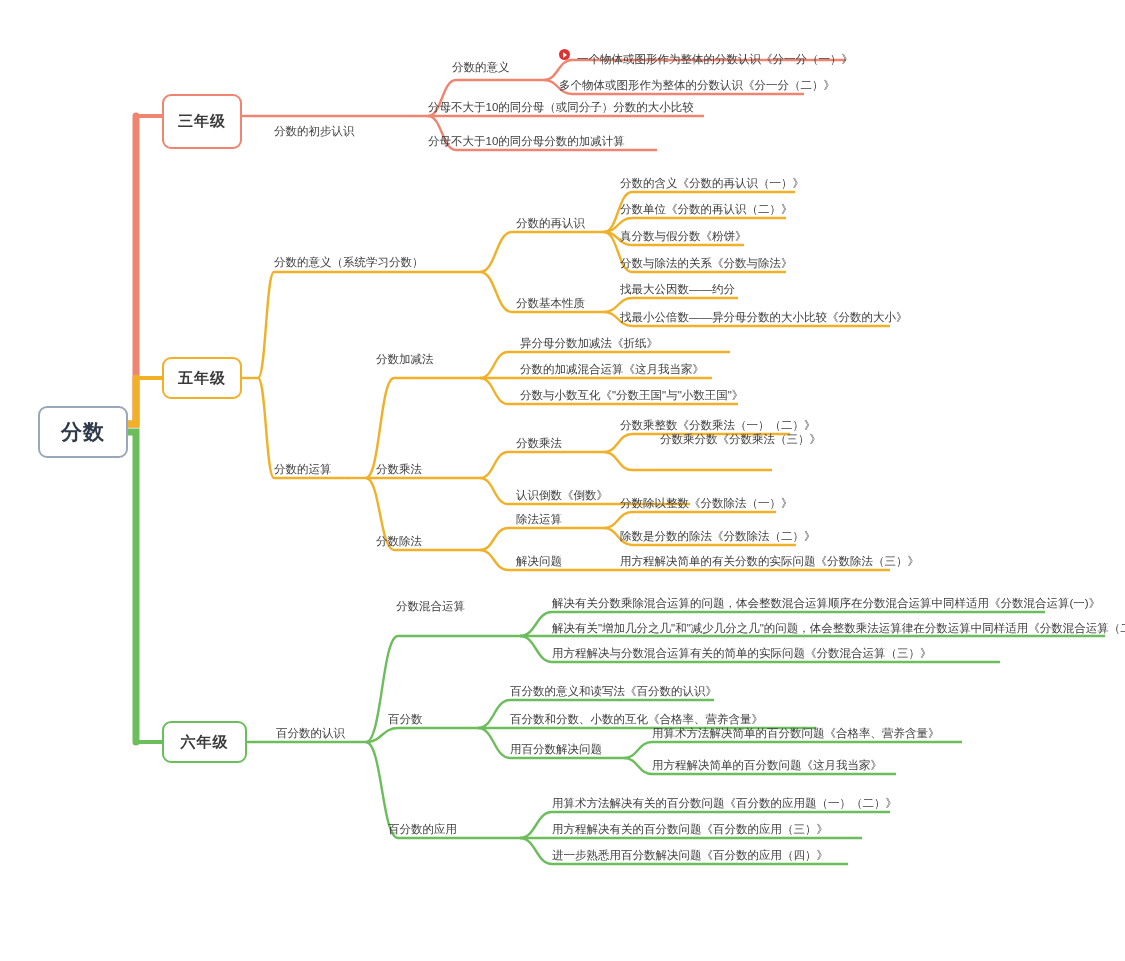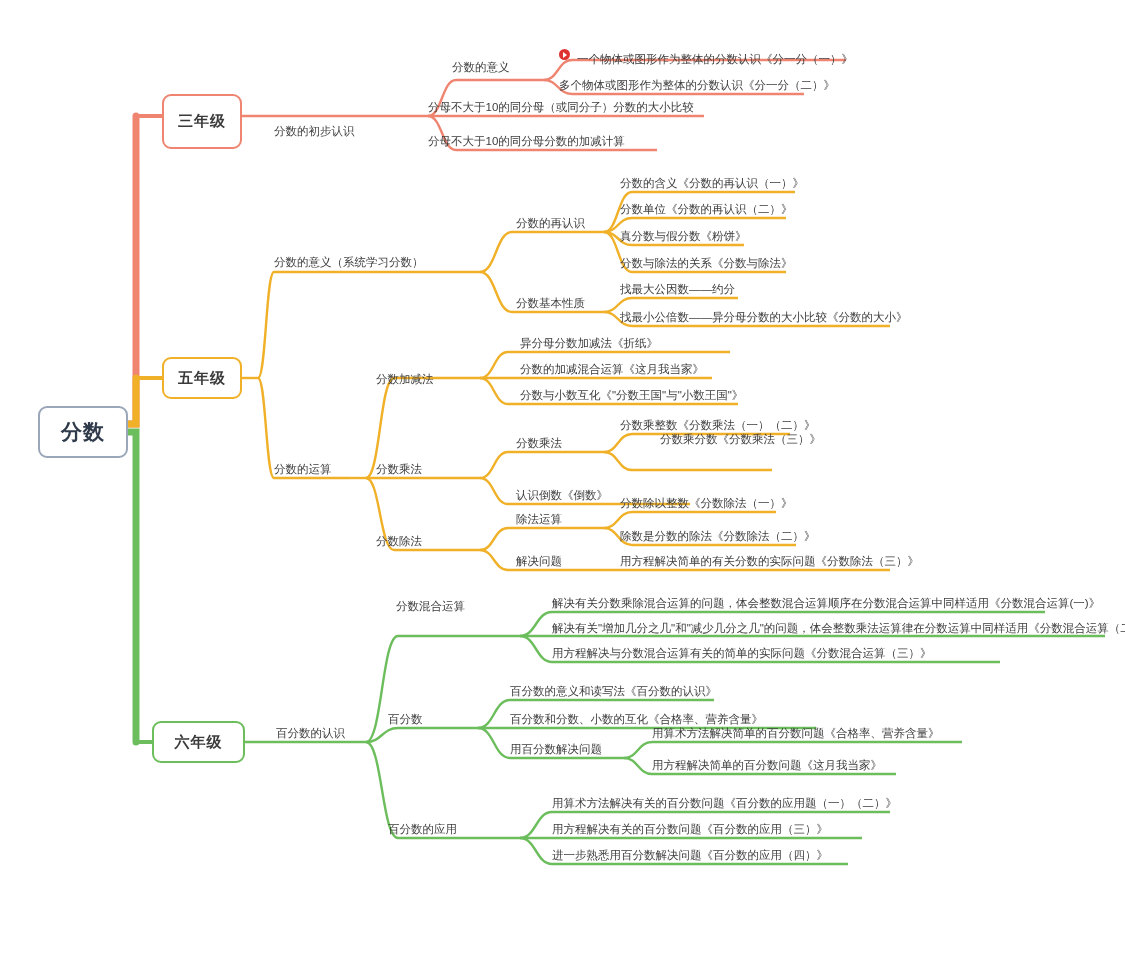--- a/index.html
+++ b/index.html
@@ -156,21 +156,21 @@
   <div class="node root-node" style="left:38px;top:406px;width:90px;height:52px;">
     <span>分数</span>
   </div>
 
   <div class="node grade-node grade-g3" style="left:162px;top:94px;width:80px;height:55px;">
     <span>三年级</span>
   </div>
   <div class="node grade-node grade-g5" style="left:162px;top:357px;width:80px;height:42px;">
     <span>五年级</span>
   </div>
-  <div class="node grade-node grade-g6" style="left:152px;top:721px;width:93px;height:42px;">
+  <div class="node grade-node grade-g6" style="left:162px;top:721px;width:85px;height:42px;">
     <span>六年级</span>
   </div>
 
   <div class="txt mid" style="left:274px;top:96px;margin-top:28px;">分数的初步认识</div>
   <div class="txt mid" style="left:452px;top:60px;">分数的意义</div>
   <span class="leaf-icon" style="left:559px;top:49px;"></span>
   <div class="txt leaf" style="left:577px;top:44px;margin-top:8px;">一个物体或图形作为整体的分数认识《分一分（一）》</div>
   <div class="txt leaf" style="left:559px;top:78px;">多个物体或图形作为整体的分数认识《分一分（二）》</div>
   <div class="txt leaf" style="left:428px;top:100px;">分母不大于10的同分母（或同分子）分数的大小比较</div>
   <div class="txt leaf" style="left:428px;top:134px;">分母不大于10的同分母分数的加减计算</div>
@@ -180,21 +180,21 @@
   <div class="txt leaf" style="left:620px;top:176px;">分数的含义《分数的再认识（一）》</div>
   <div class="txt leaf" style="left:620px;top:202px;">分数单位《分数的再认识（二）》</div>
   <div class="txt leaf" style="left:620px;top:229px;">真分数与假分数《粉饼》</div>
   <div class="txt leaf" style="left:620px;top:256px;">分数与除法的关系《分数与除法》</div>
   <div class="txt mid" style="left:516px;top:296px;">分数基本性质</div>
   <div class="txt leaf" style="left:620px;top:282px;">找最大公因数——约分</div>
   <div class="txt leaf" style="left:620px;top:310px;">找最小公倍数——异分母分数的大小比较《分数的大小》</div>
 
   <div class="txt mid" style="left:274px;top:462px;">分数的运算</div>
 
-  <div class="txt mid" style="left:376px;top:372px;">分数加减法</div>
+  <div class="txt mid" style="left:376px;top:352px;">分数加减法</div>
   <div class="txt leaf" style="left:520px;top:336px;">异分母分数加减法《折纸》</div>
   <div class="txt leaf" style="left:520px;top:362px;">分数的加减混合运算《这月我当家》</div>
   <div class="txt leaf" style="left:520px;top:388px;">分数与小数互化《"分数王国"与"小数王国"》</div>
 
   <div class="txt mid" style="left:376px;top:462px;">分数乘法</div>
   <div class="txt mid" style="left:516px;top:436px;">分数乘法</div>
   <div class="txt leaf" style="left:620px;top:418px;">分数乘整数《分数乘法（一）（二）》</div>
   <div class="txt leaf" style="left:620px;top:432px;margin-left:40px;">分数乘分数《分数乘法（三）》</div>
   <div class="txt leaf" style="left:516px;top:488px;">认识倒数《倒数》</div>
 

